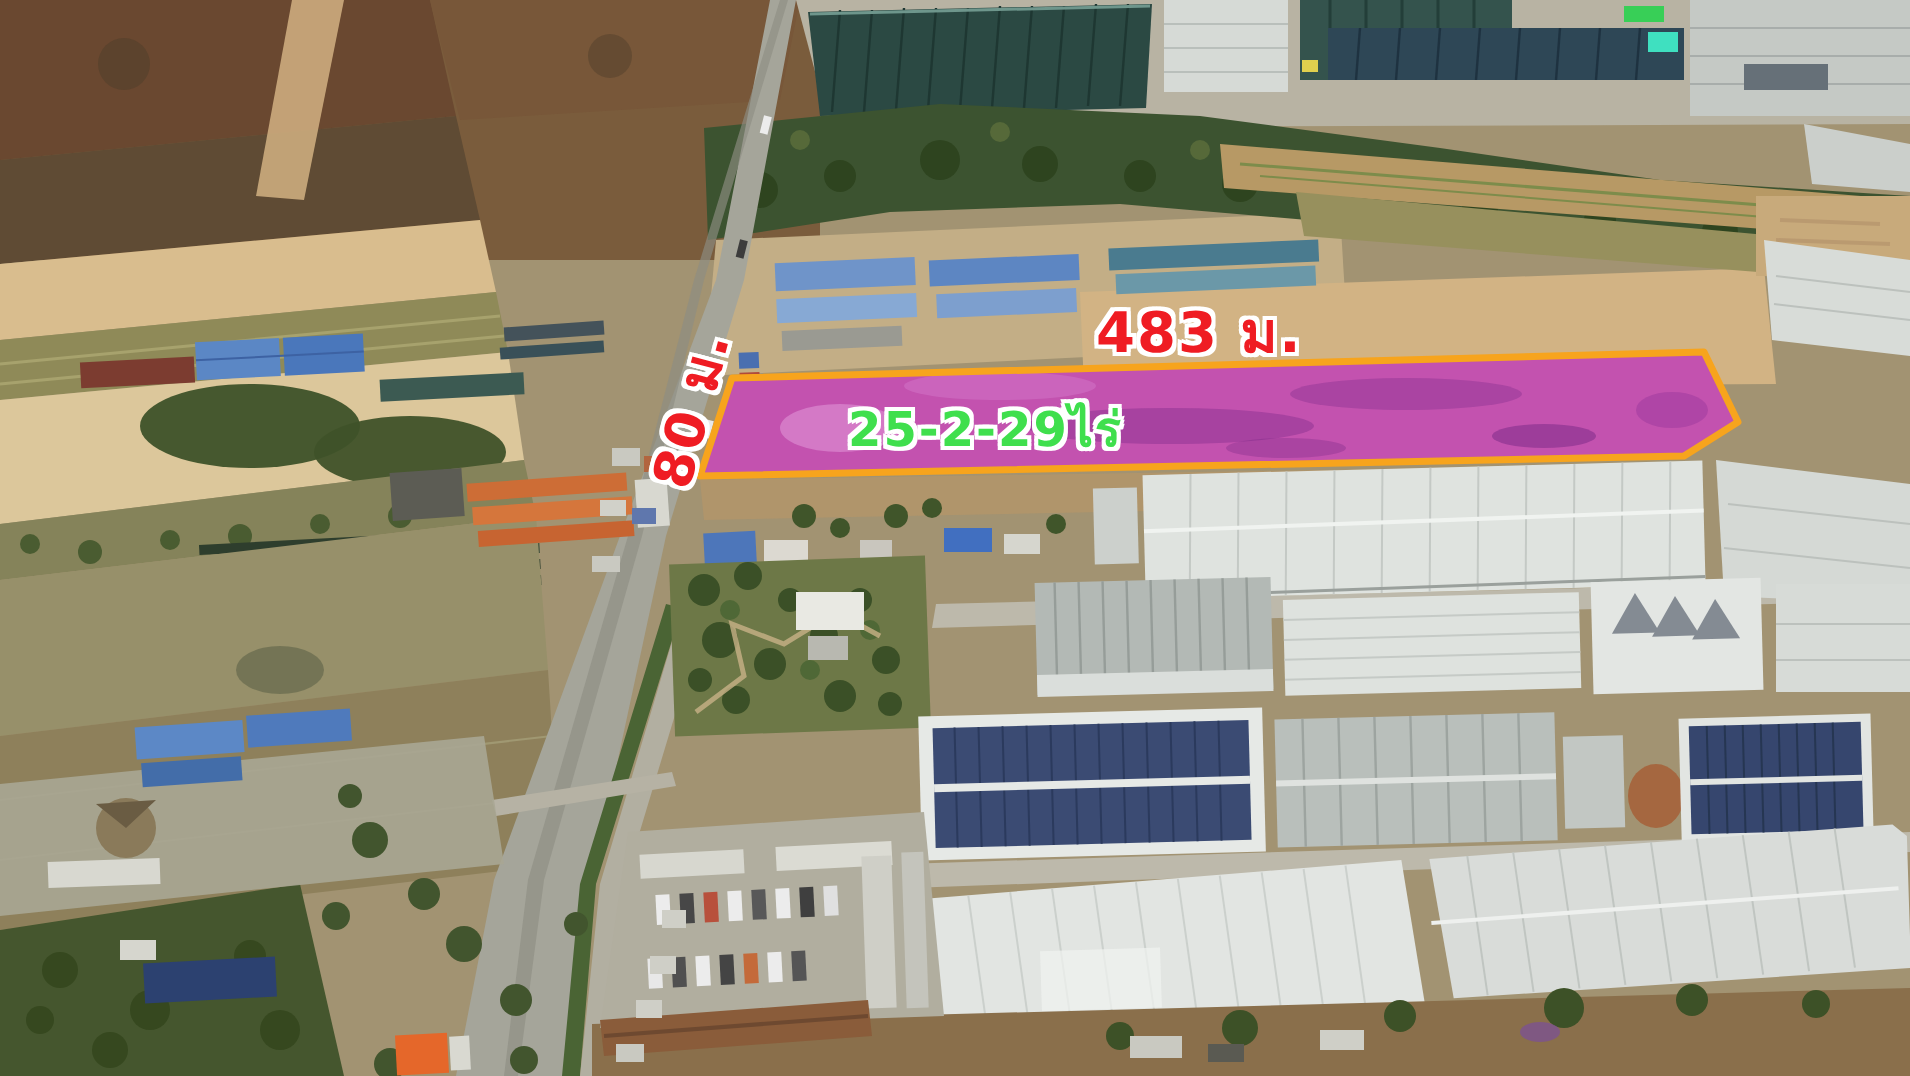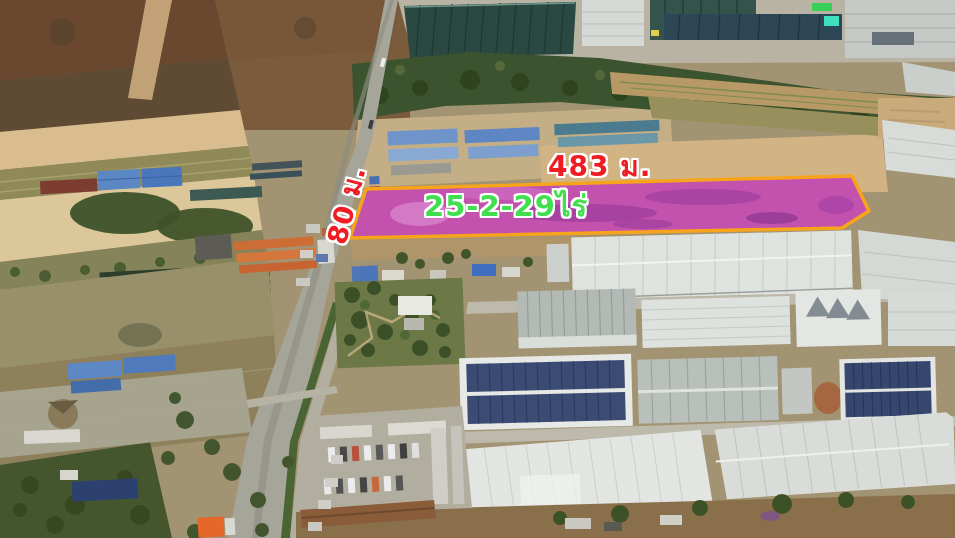--- a/index.html
+++ b/index.html
@@ -3,21 +3,21 @@
 <meta charset="utf-8">
 <style>
   html,body{margin:0;padding:0;background:#1b1b1b;}
   .stage{position:relative;width:955px;height:538px;overflow:hidden;font-family:"DejaVu Sans","Liberation Sans",sans-serif;}
   .stage svg{position:absolute;left:0;top:0;display:block;}
   .anno{position:absolute;font-weight:bold;line-height:1;white-space:nowrap;letter-spacing:1px;
         text-shadow:-2px -2px 0 #fff,2px -2px 0 #fff,-2px 2px 0 #fff,2px 2px 0 #fff,
                     0 -2px 0 #fff,0 2px 0 #fff,-2px 0 0 #fff,2px 0 0 #fff;}
   .anno-width{left:548px;top:153px;font-size:28px;color:#ef1c23;}
   .anno-depth{left:336px;top:230px;font-size:27px;color:#ef1c23;transform-origin:0 50%;transform:rotate(-75deg);}
-  .anno-area{left:424px;top:192px;font-size:29px;color:#3fdf4d;text-align:center;}
+  .anno-area{left:424px;top:203px;font-size:24px;color:#3fdf4d;text-align:center;}
   .plot-fill{fill-opacity:.70;}
   .plot-border{fill:none;stroke-width:3.5;stroke-linejoin:round;}
 </style>
 </head>
 <body>
 
 <div class="stage">
 
   <svg width="955" height="538" viewBox="0 0 955 538">
     <rect width="955" height="538" fill="#a29372"></rect>

